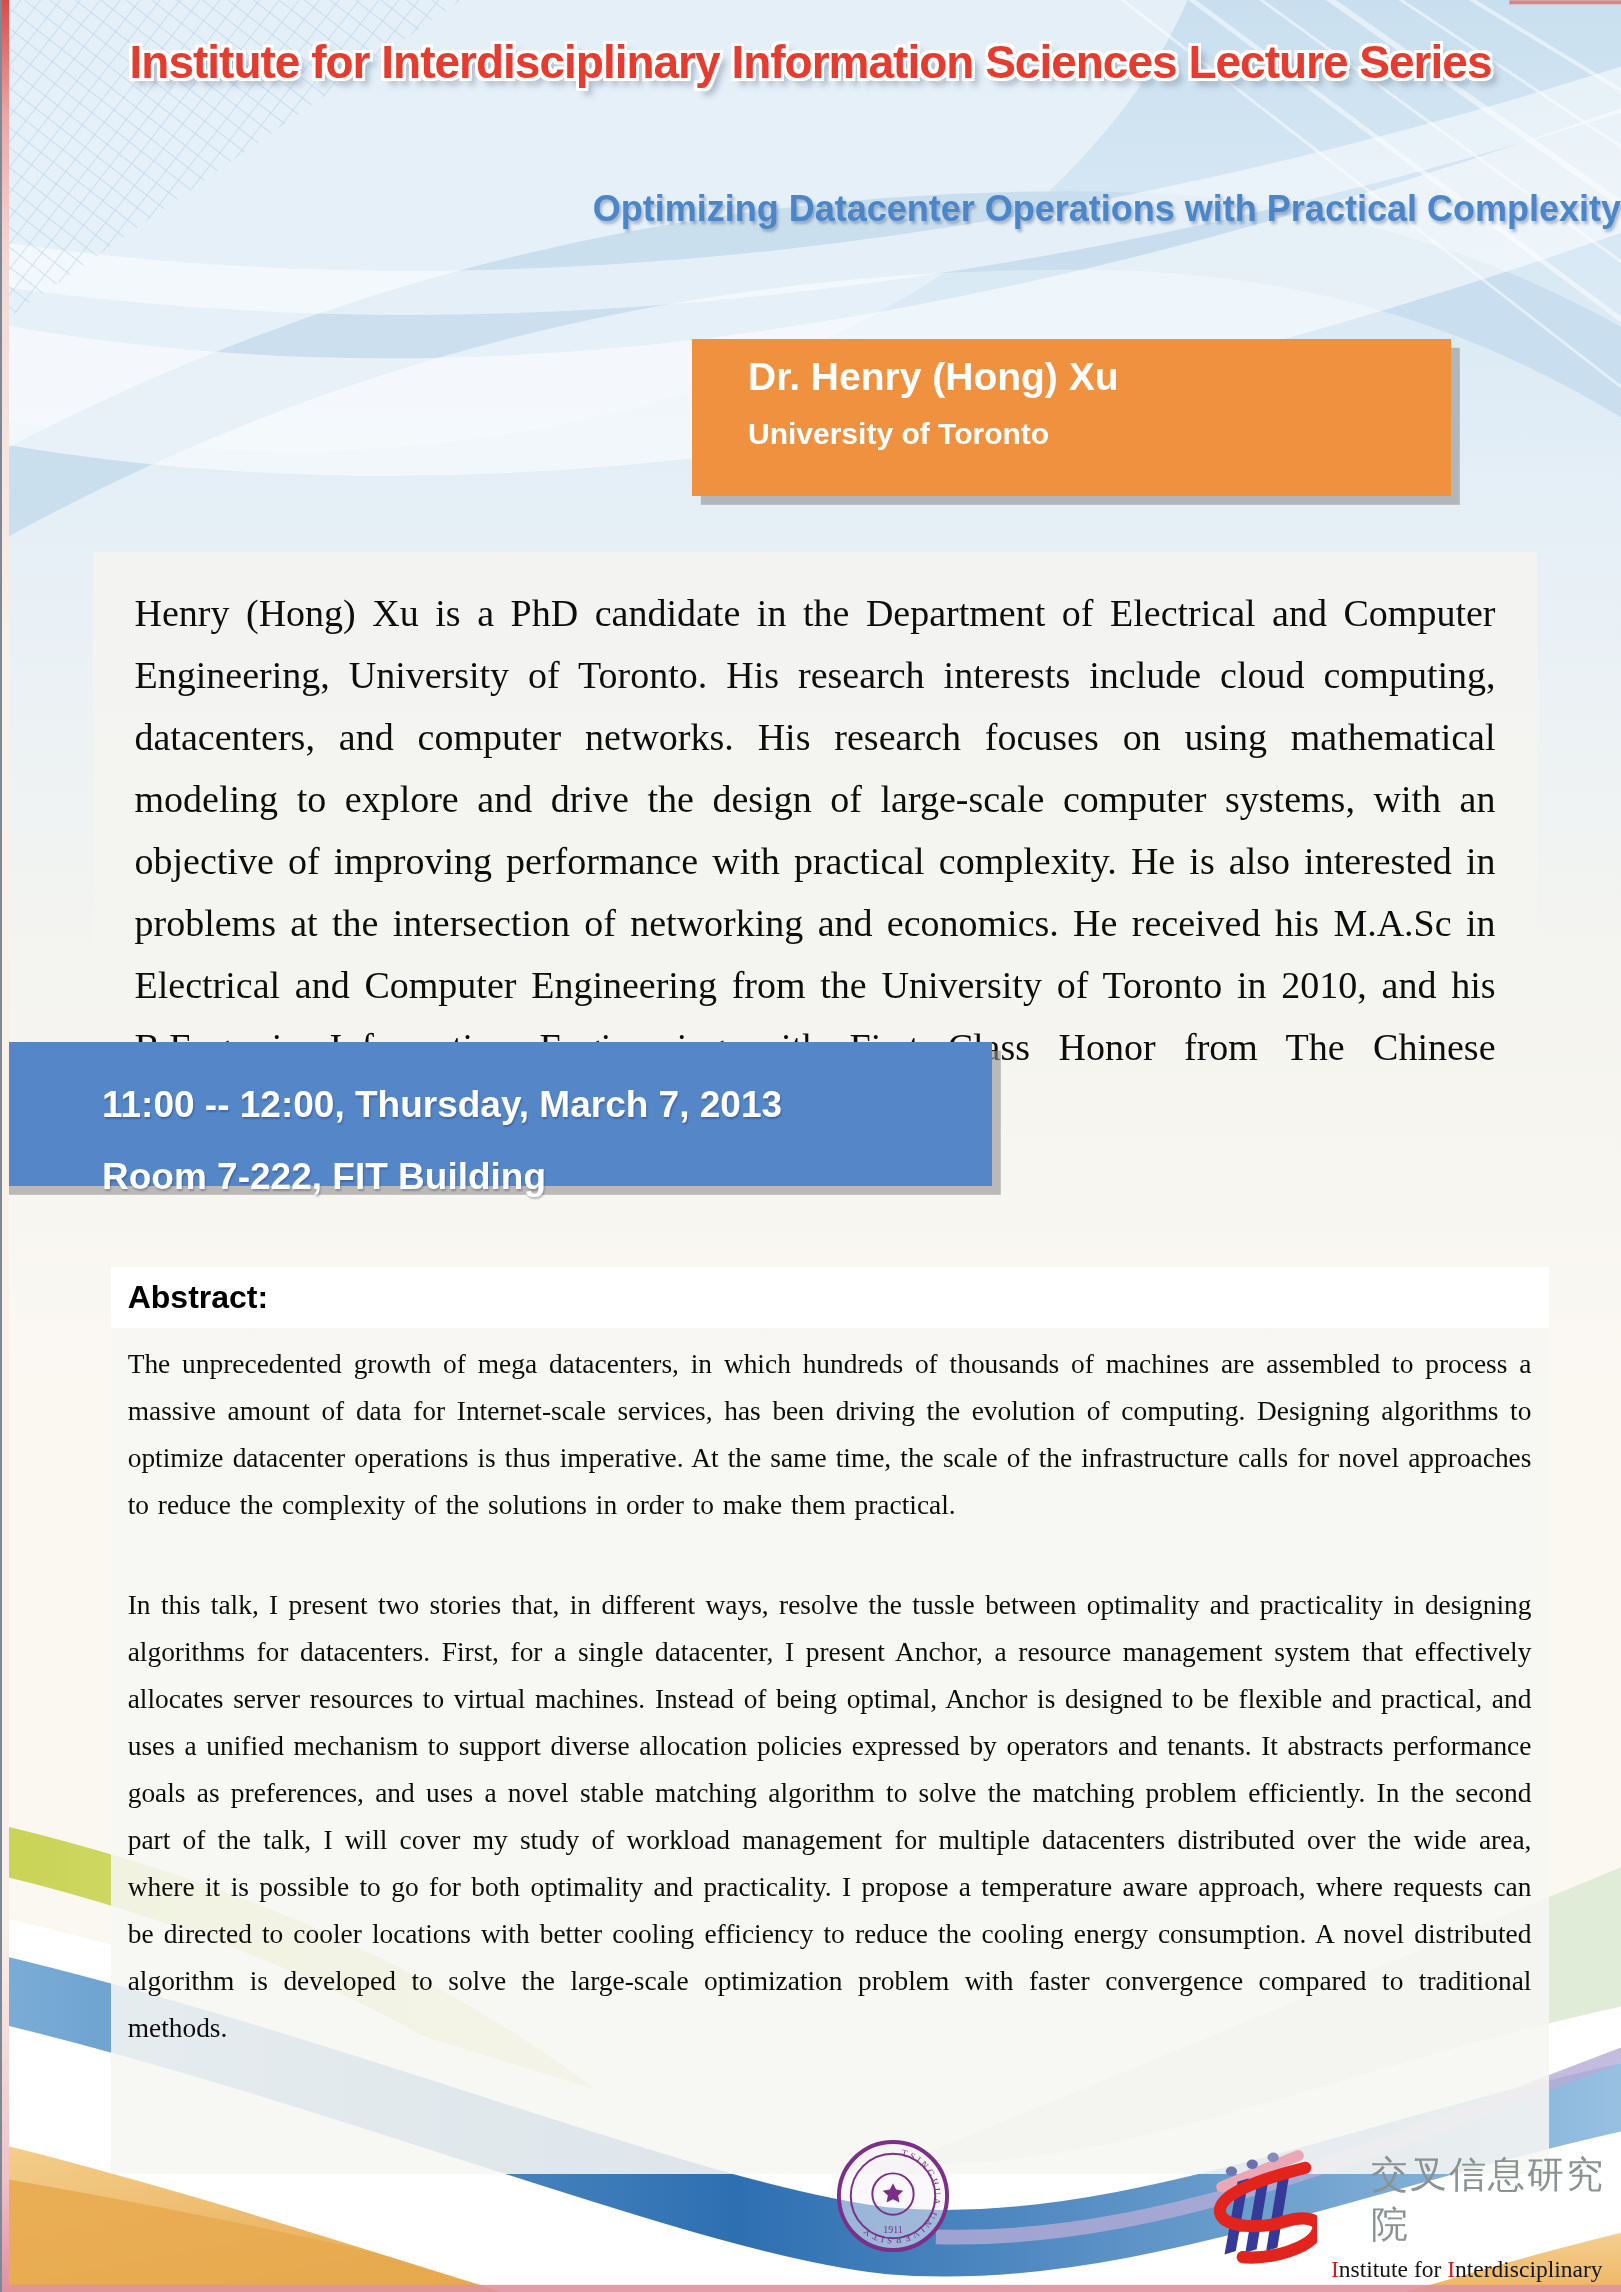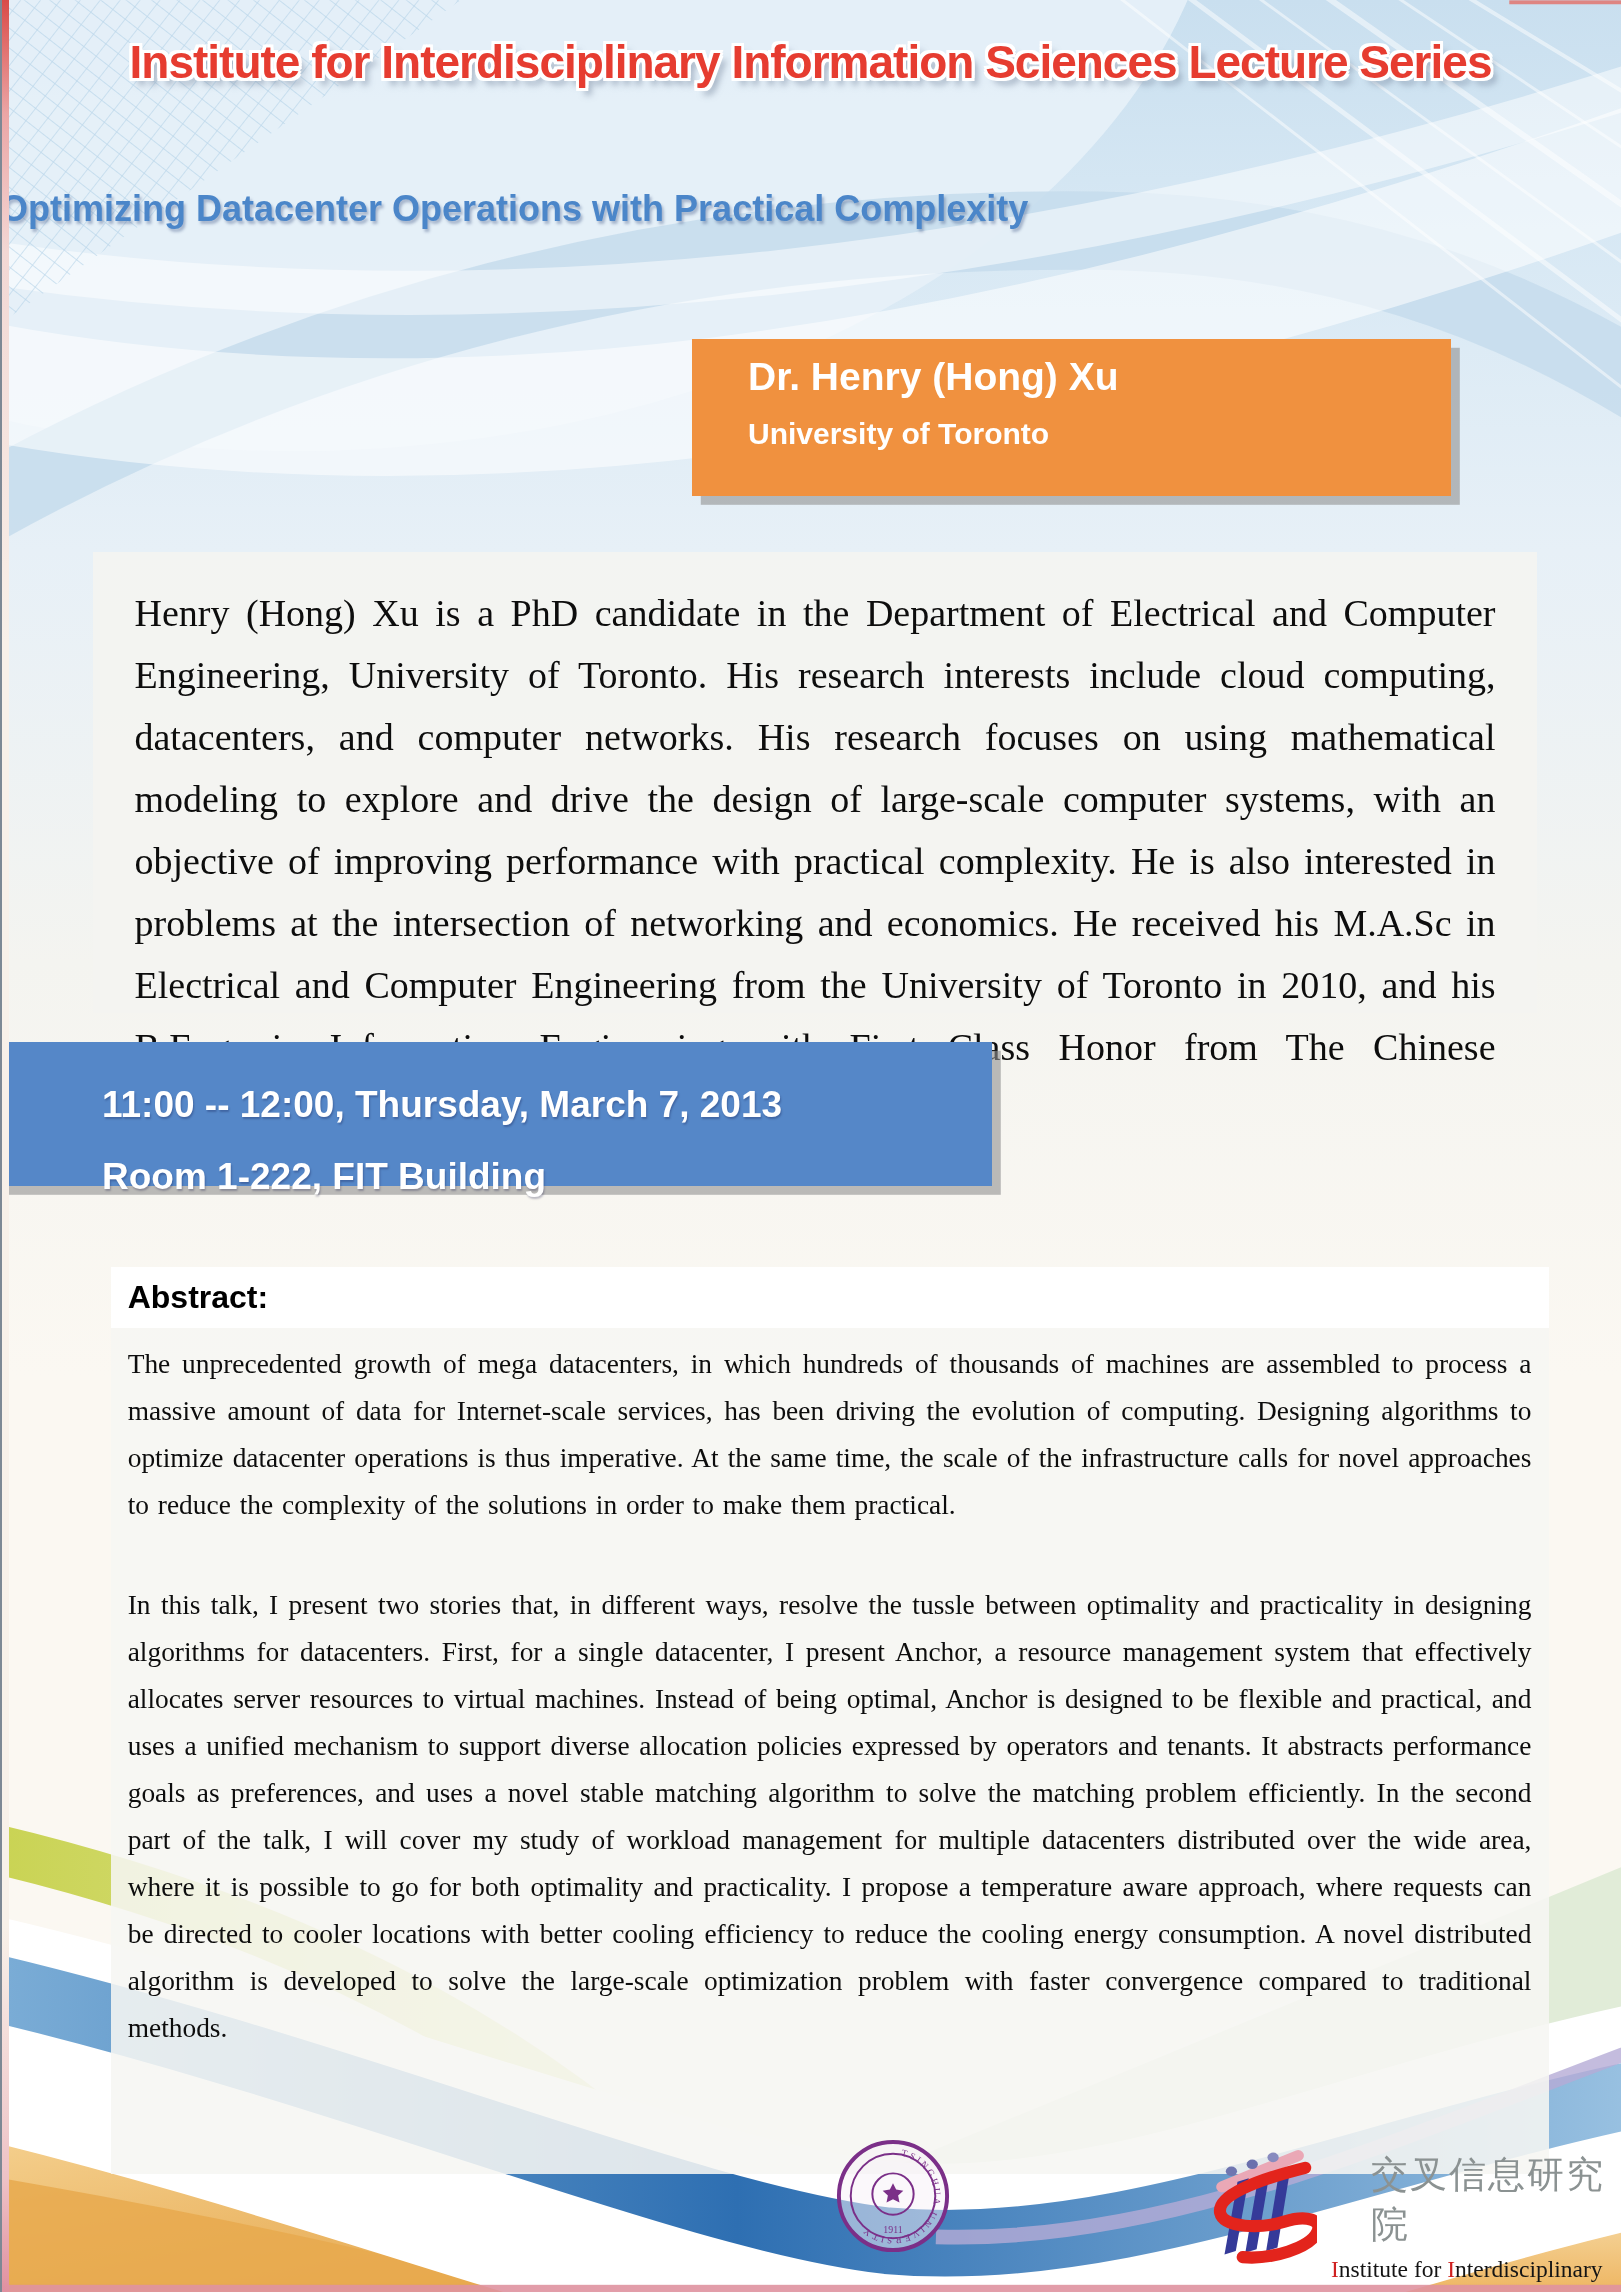--- a/index.html
+++ b/index.html
@@ -16,21 +16,21 @@
     border-left:2px solid #7d8894;box-sizing:border-box;
   }
   .series-title{
     position:absolute;left:0;top:35px;width:100%;margin:0;text-align:center;z-index:2;
     font-size:46px;font-weight:bold;letter-spacing:-1px;color:#e63c30;
     text-shadow:-2.9px -2.9px 0 #fff,2.9px -2.9px 0 #fff,-2.9px 2.9px 0 #fff,2.9px 2.9px 0 #fff,
                 0 -2.9px 0 #fff,0 2.9px 0 #fff,-2.9px 0 0 #fff,2.9px 0 0 #fff,
                 5.9px 6.9px 6.9px rgba(110,125,150,.55);
   }
   .talk-title{
-    position:absolute;left:0;top:188px;width:100%;margin:0;text-align:left;z-index:2;
+    position:absolute;left:0;top:188px;width:100%;margin:0;text-align:right;z-index:2;
     font-size:36px;font-weight:bold;color:#4b86c9;
     text-shadow:2px 2.9px 2.9px rgba(45,70,120,.35);
   }
   .speaker-box{
     position:absolute;left:692px;top:339px;width:759px;height:157px;z-index:2;
     background:#f0913f;box-shadow:8.8px 8.8px 0 rgba(145,145,145,.6);
     box-sizing:border-box;padding:15.7px 0 0 56px;color:#fff;
   }
   .speaker-name{font-size:39px;font-weight:bold;}
   .speaker-affiliation{font-size:30px;font-weight:bold;margin-top:18px;}
@@ -143,21 +143,21 @@
     <div class="speaker-name">Dr. Henry (Hong) Xu</div>
     <div class="speaker-affiliation">University of Toronto</div>
   </div>
 
   <div class="bio-panel">
     <p>Henry (Hong) Xu is a PhD candidate in the Department of Electrical and Computer Engineering, University of Toronto. His research interests include cloud computing, datacenters, and computer networks. His research focuses on using mathematical modeling to explore and drive the design of large-scale computer systems, with an objective of improving performance with practical complexity. He is also interested in problems at the intersection of networking and economics. He received his M.A.Sc in Electrical and Computer Engineering from the University of Toronto in 2010, and his B.Engr in Information Engineering with First Class Honor from The Chinese University of Hong Kong in 2007.</p>
   </div>
 
   <div class="schedule-box">
     <div class="schedule-line">11:00 -- 12:00, Thursday, March 7, 2013</div>
-    <div class="schedule-line">Room 1-222, FIT Building</div>
+    <div class="schedule-line">Room 7-222, FIT Building</div>
   </div>
 
   <div class="abstract-panel">
     <div class="abstract-label">Abstract:</div>
     <p class="abstract-p">The unprecedented growth of mega datacenters, in which hundreds of thousands of machines are assembled to process a massive amount of data for Internet-scale services, has been driving the evolution of computing. Designing algorithms to optimize datacenter operations is thus imperative. At the same time, the scale of the infrastructure calls for novel approaches to reduce the complexity of the solutions in order to make them practical.</p>
     <p class="abstract-p">In this talk, I present two stories that, in different ways, resolve the tussle between optimality and practicality in designing algorithms for datacenters. First, for a single datacenter, I present Anchor, a resource management system that effectively allocates server resources to virtual machines. Instead of being optimal, Anchor is designed to be flexible and practical, and uses a unified mechanism to support diverse allocation policies expressed by operators and tenants. It abstracts performance goals as preferences, and uses a novel stable matching algorithm to solve the matching problem efficiently. In the second part of the talk, I will cover my study of workload management for multiple datacenters distributed over the wide area, where it is possible to go for both optimality and practicality. I propose a temperature aware approach, where requests can be directed to cooler locations with better cooling efficiency to reduce the cooling energy consumption. A novel distributed algorithm is developed to solve the large-scale optimization problem with faster convergence compared to traditional methods.</p>
   </div>
 
   <div class="footer-logos">
 

